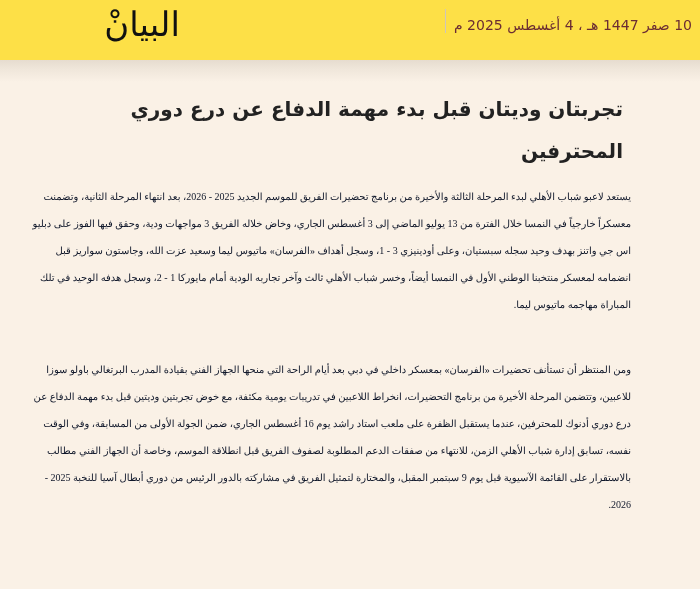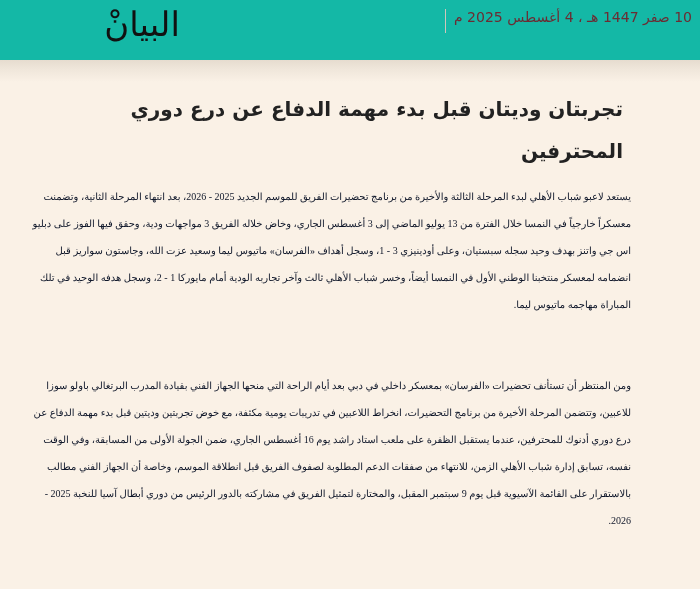--- a/index.html
+++ b/index.html
@@ -13,21 +13,21 @@
     body {
       position: relative;
       font-family: "DejaVu Sans", sans-serif;
       color: #2a2a2a;
     }
     .header {
       position: absolute;
       left: 0; top: 0;
       width: 700px;
       height: 60px;
-      background: #14b8a6;
+      background: #fde047;
     }
     .header-shadow {
       position: absolute;
       left: 0; top: 60px;
       width: 700px;
       height: 22px;
       background: linear-gradient(to bottom, #e6dccf 0%, #efe6da 40%, #faf1e6 100%);
     }
     .logo {
       position: absolute;
@@ -46,21 +46,21 @@
     }
     .date-wrap {
       position: absolute;
       right: 8px;
       top: 9px;
       height: 24px;
       padding-left: 8px;
       border-left: 1px solid #cfc6bb;
       direction: rtl;
       display: flex;
-      align-items: flex-start;
+      align-items: flex-end;
     }
     .date-text {
       font-family: "DejaVu Sans", sans-serif;
       font-size: 14px;
       color: #6b2c33;
       white-space: nowrap;
     }
     .article {
       position: absolute;
       left: 20px;
@@ -80,21 +80,21 @@
     }
     .paragraph {
       margin: 0;
       font-family: Liberation Serif, serif;
       font-size: 10px;
       line-height: 27px;
       color: #0f172a;
       text-align: right;
     }
     .p1 { position: absolute; top: 103px; right: 0; width: 611px; }
-    .p2 { position: absolute; top: 292px; right: 0; width: 611px; }
+    .p2 { position: absolute; top: 276px; right: 0; width: 611px; }
   </style>
 </head>
 <body>
 
 <header class="header">
   <div class="logo">البيانْ</div>
   <div class="date-wrap">
     <span class="date-text">10 صفر 1447 هـ ، 4 أغسطس 2025 م</span>
   </div>
 </header>

